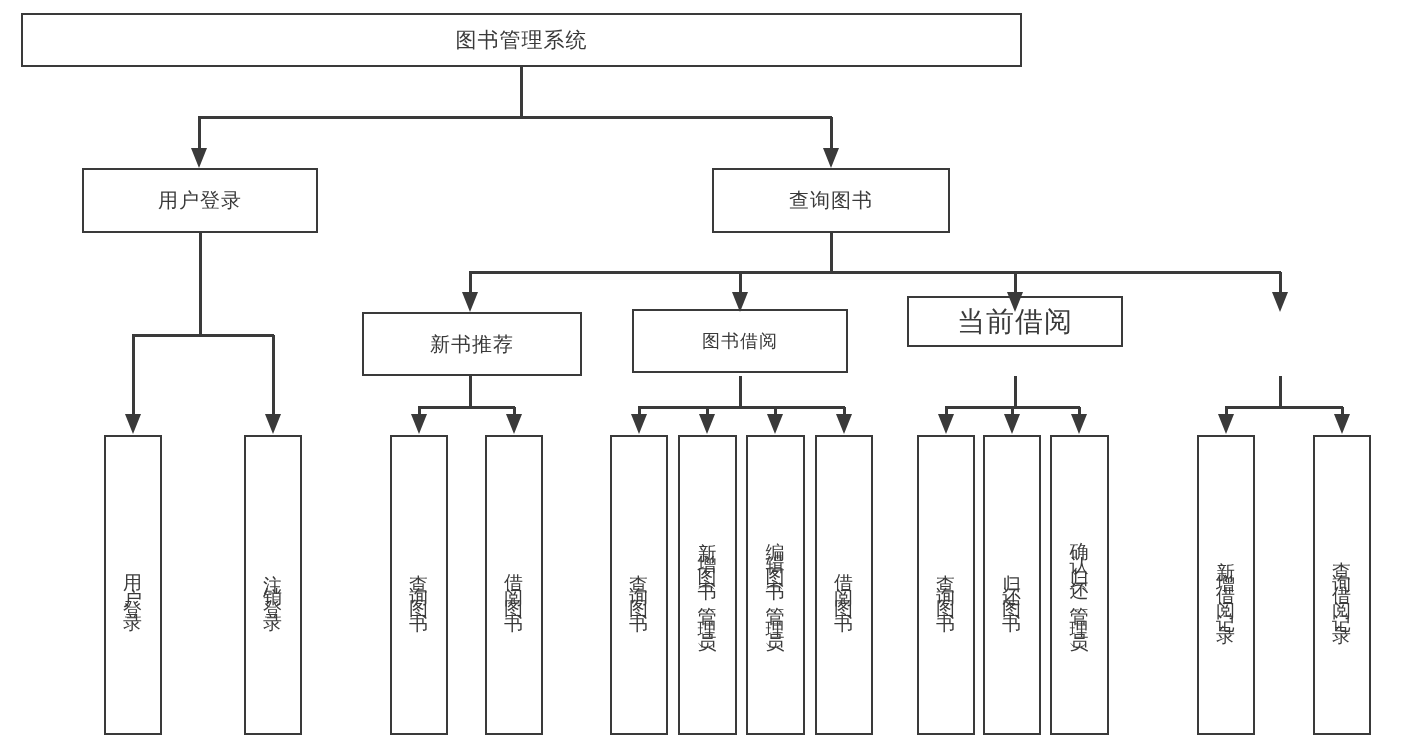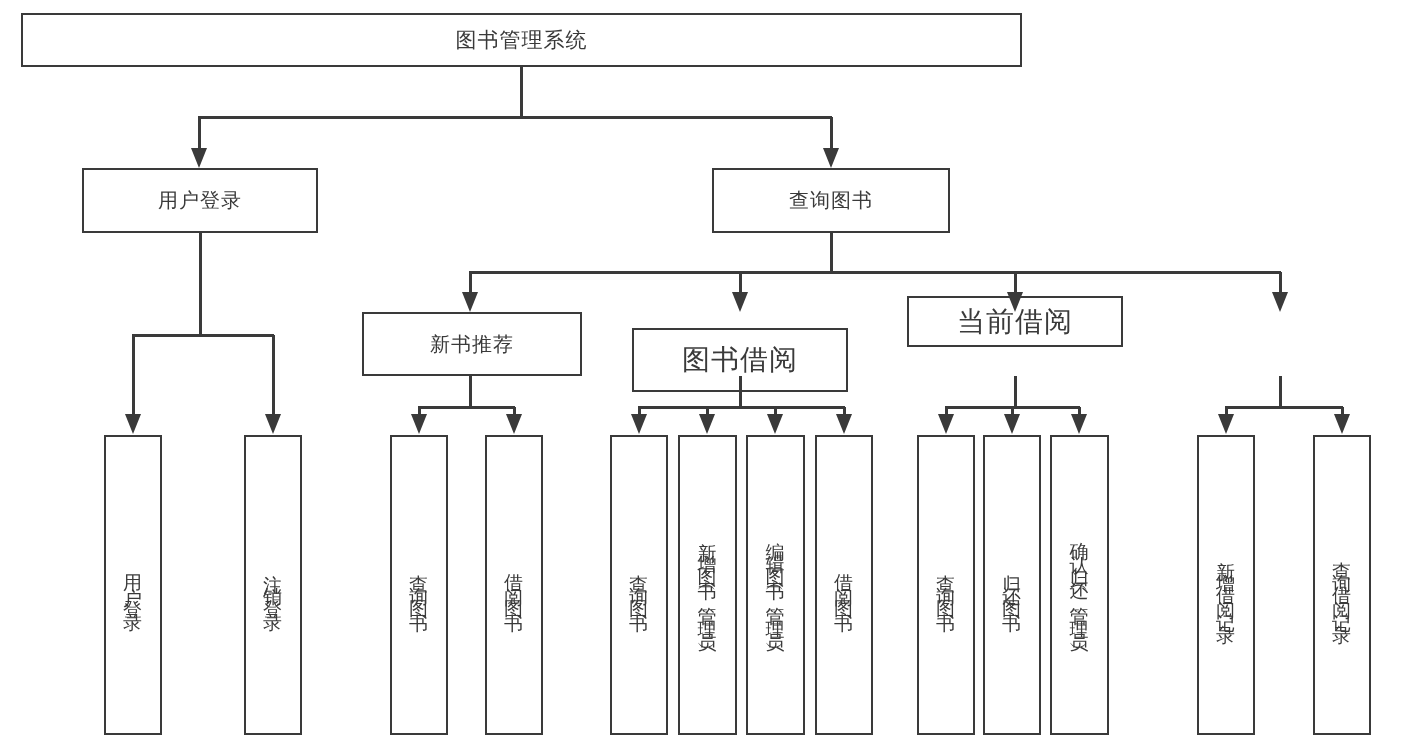--- a/index.html
+++ b/index.html
@@ -42,21 +42,21 @@
   <div class="node h" style="left:82px;top:168px;width:236px;height:65px;font-size:20px">
     <span>用户登录</span>
   </div>
   <div class="node h" style="left:712px;top:168px;width:238px;height:65px;font-size:20px">
     <span>查询图书</span>
   </div>
 
   <div class="node h" style="left:362px;top:312px;width:220px;height:64px;font-size:20px">
     <span>新书推荐</span>
   </div>
-  <div class="node h" style="left:632px;top:328px;width:216px;height:64px;font-size:28px">
+  <div class="node h" style="left:632px;top:309px;width:216px;height:64px;font-size:18px">
     <span>图书借阅</span>
   </div>
   <div class="node h" style="left:907px;top:296px;width:216px;height:51px;font-size:28px">
     <span>当前借阅</span>
   </div>
 
   <div class="node v" style="left:104px;top:435px;width:58px;height:300px">
     <span>用户登录</span>
   </div>
   <div class="node v" style="left:244px;top:435px;width:58px;height:300px">

